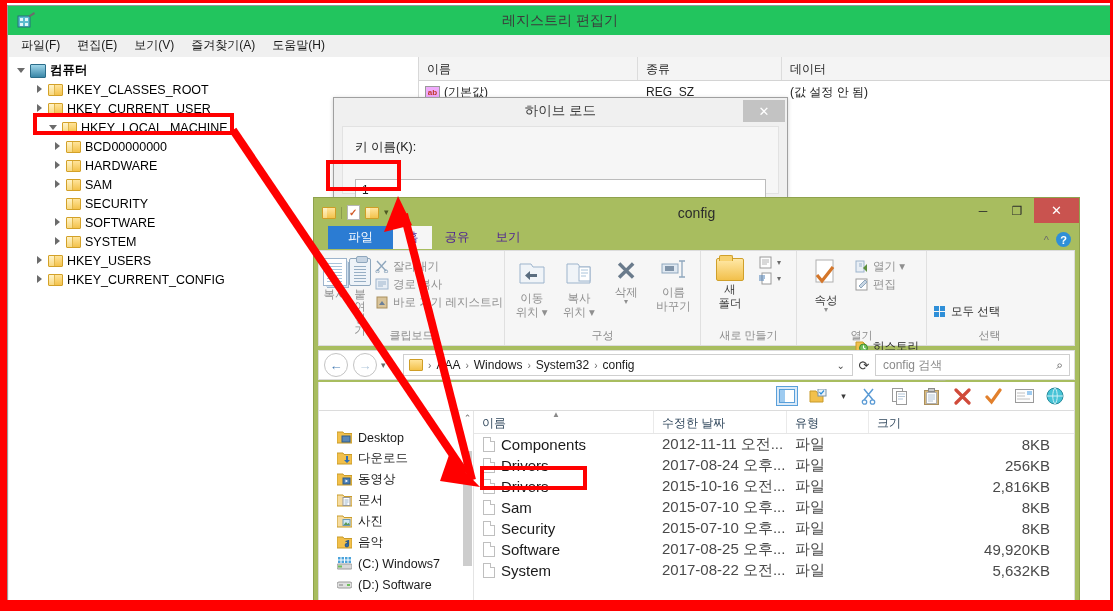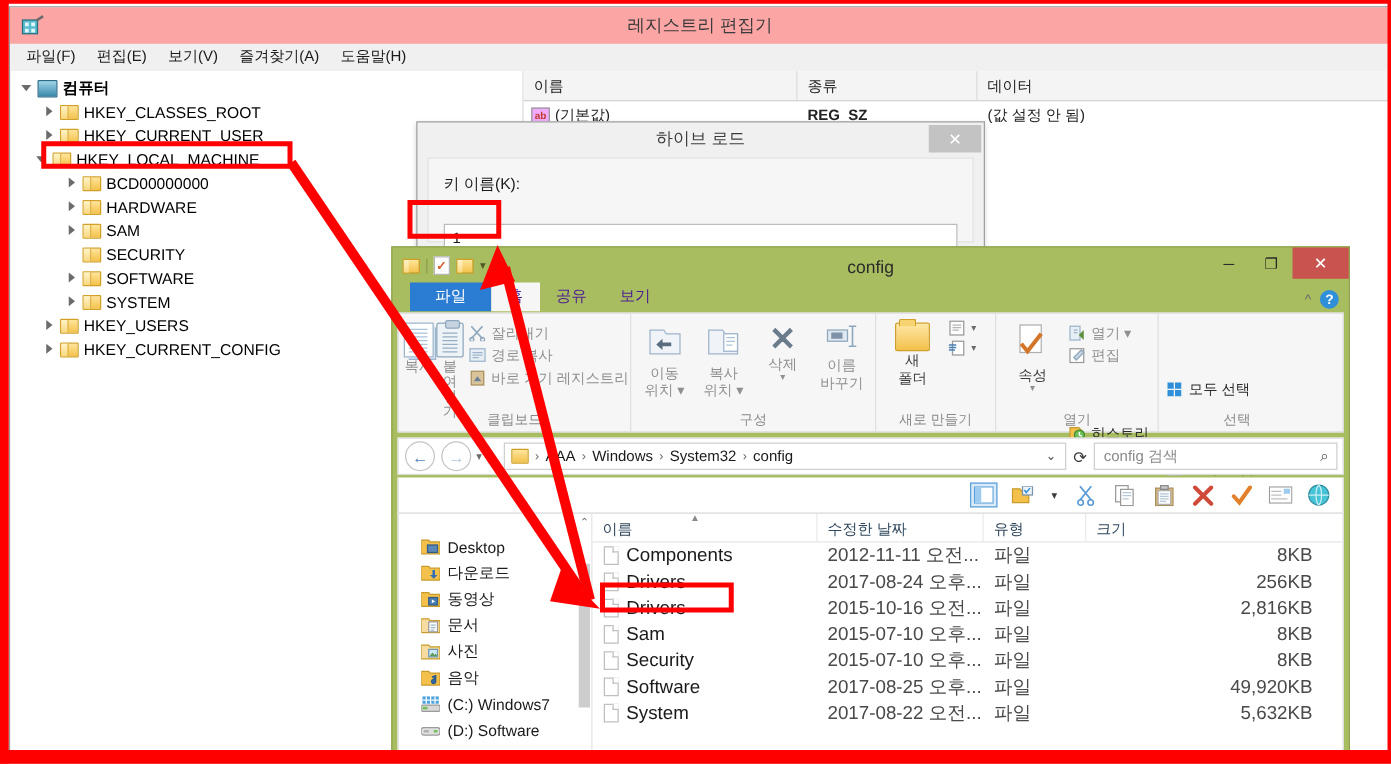--- a/index.html
+++ b/index.html
@@ -18,21 +18,21 @@
 
   
   .regedit {
     position:absolute; left:7px; top:5px; width:1106px; height:600px;
     background:#f0f0f0;
     border:1px solid #9a9a9a;
     border-left:1px solid #9a9a9a;
     z-index:1;
   }
   .regedit-title {
-    height:29px; background:#fca5a5; position:relative;
+    height:29px; background:#22c55e; position:relative;
     display:flex; align-items:center; justify-content:center;
   }
   .regedit-title .ttl {
     font-size:14px; color:#3b3b3b;
   }
   .regedit-icon {
     position:absolute; left:7px; top:3px; width:22px; height:22px;
   }
   .regedit-menu {
     height:20px; background:#f0f0f0; display:flex; align-items:center;
@@ -54,21 +54,21 @@
     font-size:12px; color:#222;
   }
   .reg-col-head > div {
     border-right:1px solid #dcdcdc; padding:4px 0 0 8px; overflow:hidden; white-space:nowrap;
   }
   .rc1 { width:219px; }
   .rc2 { width:144px; }
   .rc3 { flex:1; border-right:none !important; }
   .reg-row { display:flex; height:22px; font-size:12px; color:#222; align-items:center; }
   .reg-row .c1 { width:219px; padding-left:6px; display:flex; align-items:center; gap:4px;}
-  .reg-row .c2 { width:144px; padding-left:8px;font-weight:bold; }
+  .reg-row .c2 { width:144px; padding-left:8px; }
   .reg-row .c3 { flex:1; padding-left:8px; }
   .abicon {
     display:inline-block; width:15px; height:13px; border:1px solid #9a9a9a;
     background:#f0abfc; font-size:8px; line-height:11px; color:#c0392b;
     text-align:center; font-weight:bold; font-family:"Liberation Sans", sans-serif;
   }
 
   
   .tnode { display:flex; align-items:center; height:19px; font-size:12.5px; color:#000; white-space:nowrap; position:relative; }
   .tnode .tw { width:11px; height:11px; display:inline-block; position:relative; flex:0 0 auto; }
@@ -289,21 +289,21 @@
         <div class="tnode" style="padding-left:26px">
           <span class="tw closed"></span>
           <span class="folder"></span>
           <span>HKEY_CLASSES_ROOT</span>
         </div>
         <div class="tnode" style="padding-left:26px">
           <span class="tw closed"></span>
           <span class="folder"></span>
           <span>HKEY_CURRENT_USER</span>
         </div>
-        <div class="tnode" style="padding-left:20px">
+        <div class="tnode" style="padding-left:40px">
           <span class="tw open"></span>
           <span class="folder"></span>
           <span>HKEY_LOCAL_MACHINE</span>
         </div>
         <div class="tnode" style="padding-left:44px">
           <span class="tw closed"></span>
           <span class="folder"></span>
           <span>BCD00000000</span>
         </div>
         <div class="tnode" style="padding-left:44px">

